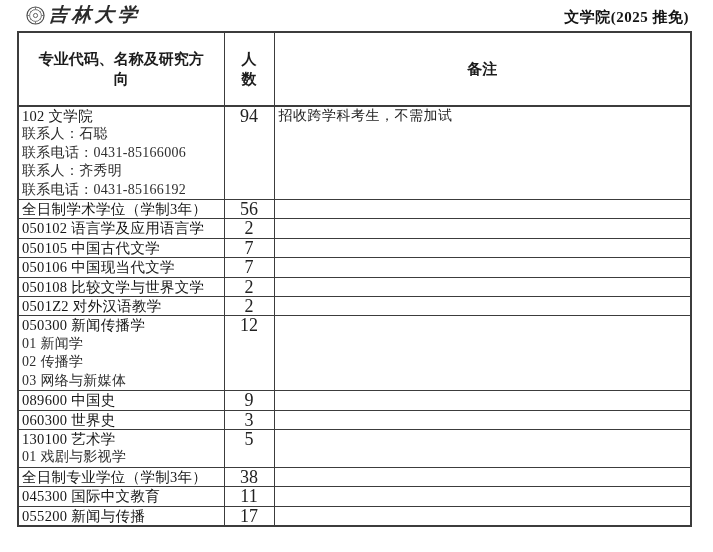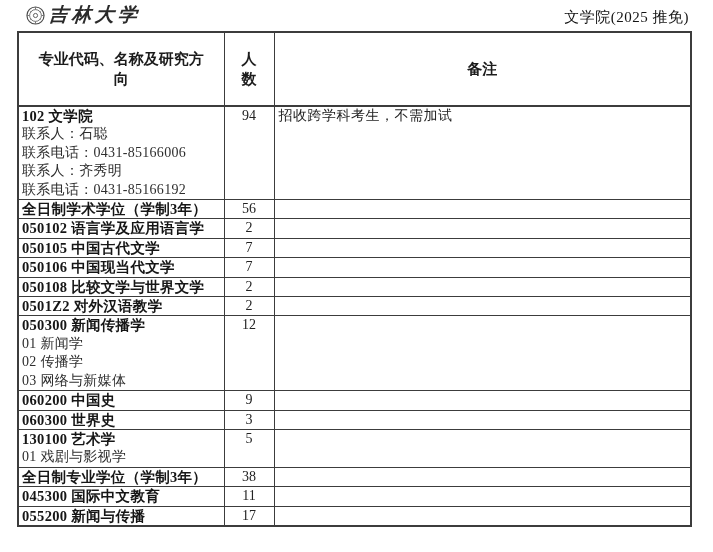--- a/index.html
+++ b/index.html
@@ -30,20 +30,21 @@
     letter-spacing: 4px;
     color: #2a2a2a;
     line-height: 20px;
     transform: skewX(-4deg);
   }
   .doc-title {
     font-size: 15px;
     letter-spacing: 0.5px;
     margin-top: 3px;
     color: #141414;
+    font-weight: bold;
   }
 
   
   table.admissions {
     border-collapse: collapse;
     table-layout: fixed;
     width: 673px;
     margin-left: 17px;
     border: 2px solid #3c3c3c;
   }
@@ -60,26 +61,26 @@
     line-height: 20px;
     border-bottom: 2px solid #3c3c3c;
   }
   .name-cell { padding: 0 2px 0 3px; vertical-align: top; }
   .name-line {
     font-size: 14.5px;
     line-height: 18.4px;
     white-space: nowrap;
     letter-spacing: 0.3px;
   }
-  .name-line.bold { font-weight: bold; color: #161616; }
+  .name-line.bold { font-weight: normal; color: #161616; }
   .name-line.normal { font-weight: normal; color: #2e2e2e; font-size: 14px; }
   .count-cell {
     text-align: center;
     vertical-align: top;
-    font-size: 14px;
+    font-size: 18px;
     line-height: 18.4px;
     padding: 0;
     color: #222222;
   }
   .remark-cell {
     vertical-align: top;
     font-size: 14px;
     line-height: 18.4px;
     padding: 0 4px;
     color: #222222;
@@ -177,21 +178,21 @@
             <div class="name-line bold">050300 新闻传播学</div>
             <div class="name-line normal">01 新闻学</div>
             <div class="name-line normal">02 传播学</div>
             <div class="name-line normal">03 网络与新媒体</div>
           </td>
           <td class="count-cell">12</td>
           <td class="remark-cell"></td>
         </tr>
         <tr>
           <td class="name-cell">
-            <div class="name-line bold">060200 中国史</div>
+            <div class="name-line bold">089600 中国史</div>
           </td>
           <td class="count-cell">9</td>
           <td class="remark-cell"></td>
         </tr>
         <tr>
           <td class="name-cell">
             <div class="name-line bold">060300 世界史</div>
           </td>
           <td class="count-cell">3</td>
           <td class="remark-cell"></td>

